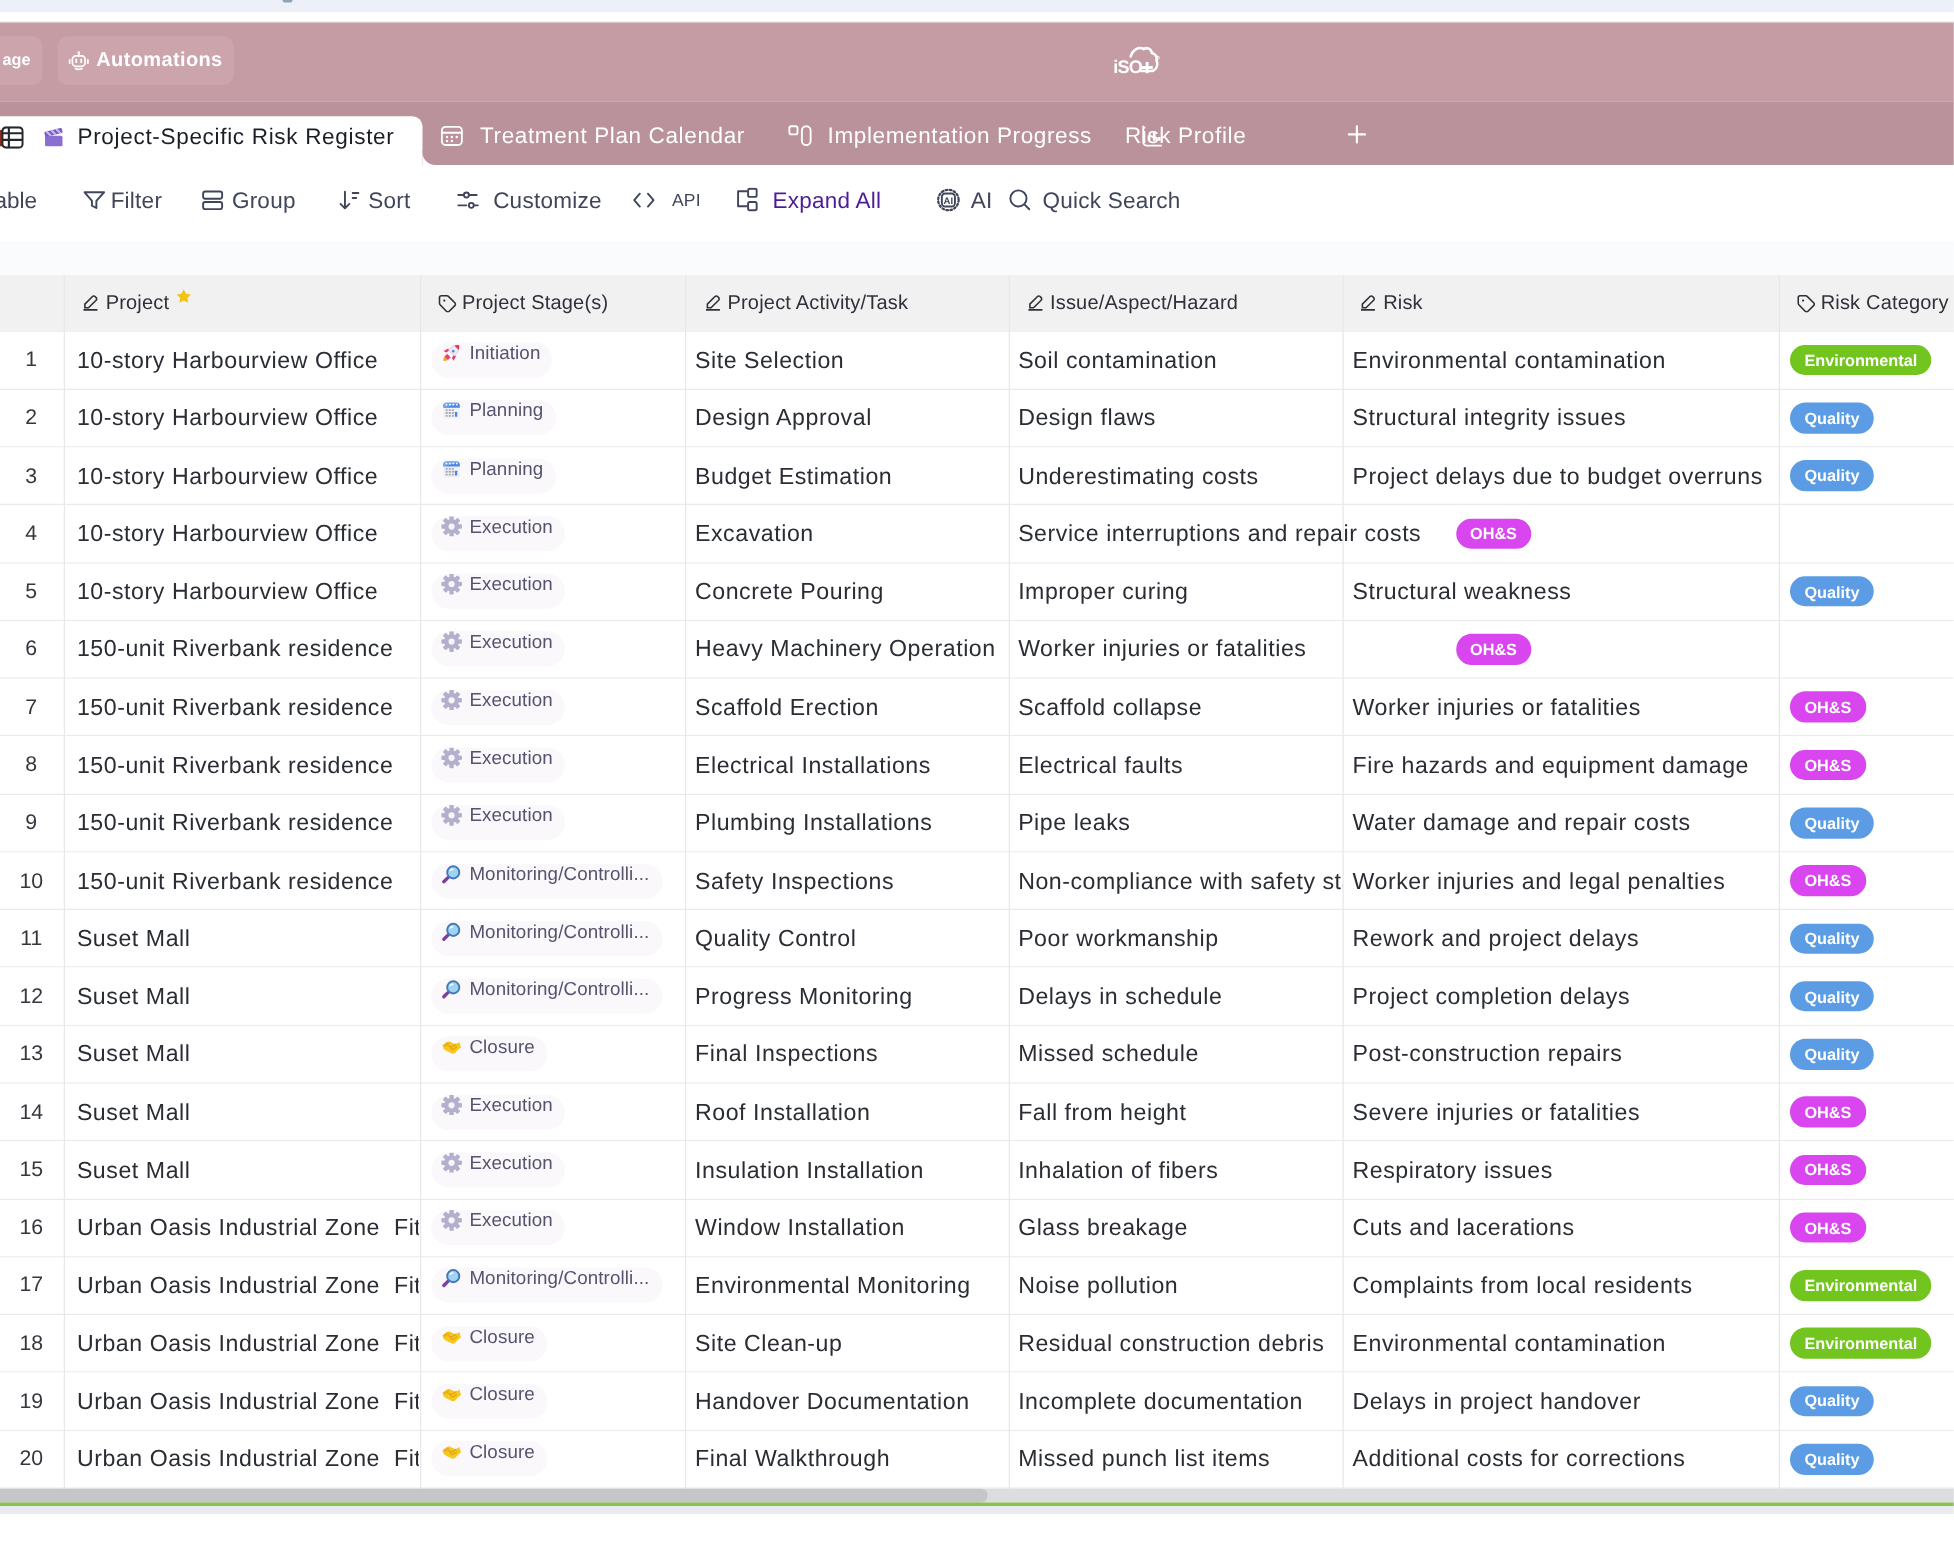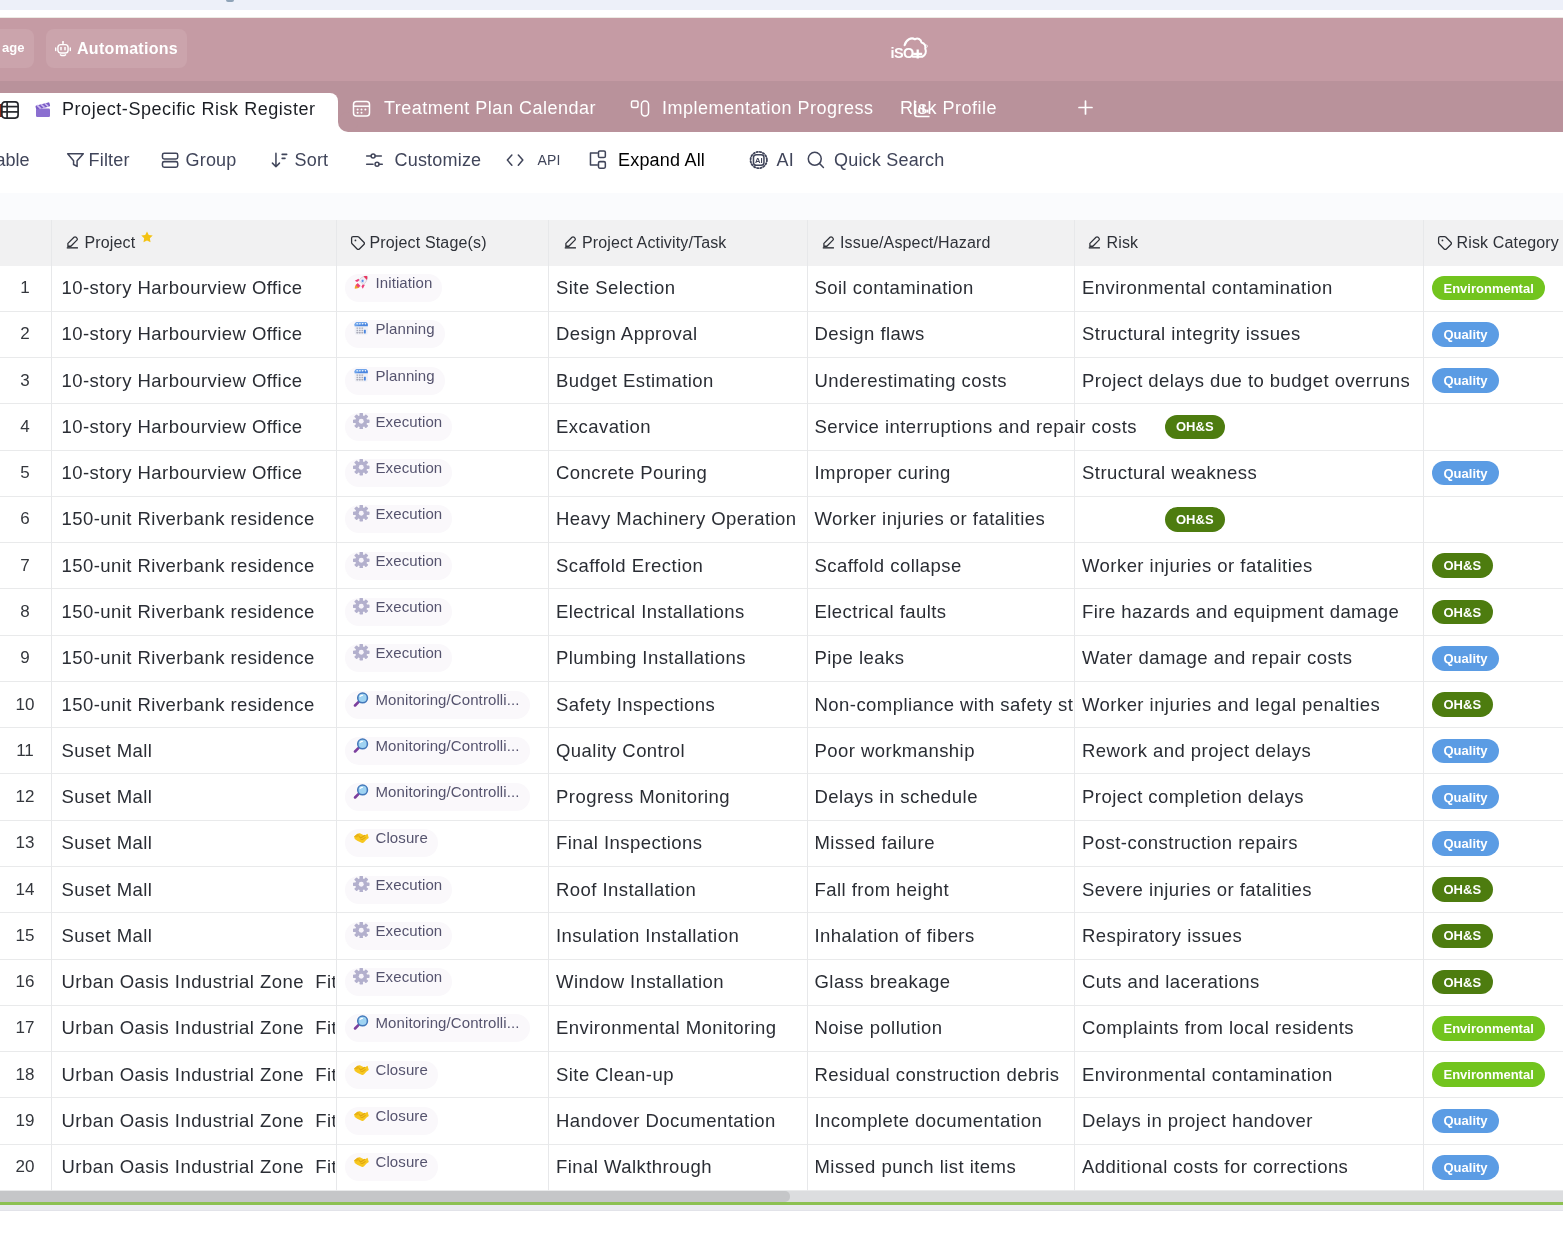--- a/index.html
+++ b/index.html
@@ -33,21 +33,21 @@
 .c5{width:349px;padding-left:8.5px;}
 .c6{width:139.5px;padding-left:9.5px;}
 .spill{display:inline-flex;height:28px;border-radius:14px;background:#faf8fb;
   padding:0 10px 0 8.5px;}
 .semo{width:16.5px;height:16.5px;margin-right:6px;flex:none;}
 .stxt{font-size:15px;letter-spacing:0.1px;color:#55536e;}
 .rpill{display:inline-flex;align-items:center;height:24.5px;border-radius:12.5px;color:#fff;
   font-size:13px;font-weight:700;letter-spacing:0;padding:0 11.5px;}
 .env{background:#72c41e;}
 .q{background:#5b9ce4;}
-.ohs{background:#4d7c0f;}
+.ohs{background:#d946ef;}
 </style></head>
 <body>
 <div class="abs strip1"></div>
 <div class="abs strip2"></div>
 <div class="abs blob"></div>
 <div class="abs topbar" style="background:#c59ba4;"></div>
 <div class="abs pillbtn" style="left:-30px;width:64px;"></div>
 <div class="abs" style="left:2px;top:38px;color:#fff;font-weight:700;font-size:13px;line-height:20px;">age</div>
 <div class="abs pillbtn" style="left:46px;width:141px;"></div>
 <svg class="abs" style="left:54px;top:39px;" width="18" height="19" viewBox="0 0 18 19" fill="none" stroke="#fff" stroke-width="1.4" stroke-linecap="round">
@@ -138,21 +138,21 @@
 <div class="abs" style="left:394.5px;top:148px;font-size:18px;letter-spacing:0.2px;color:#40455a;line-height:24px;">Customize</div>
 <svg class="abs" style="left:504.5px;top:150px;" width="20" height="20" viewBox="0 0 21 21" fill="none" stroke="#40455a" stroke-width="1.6" stroke-linecap="round" stroke-linejoin="round">
     <path d="M7.2 5.2 2.5 10.6l4.7 5.4M14 5.2l4.7 5.4-4.7 5.4"></path>
   </svg>
 <div class="abs" style="left:537.5px;top:148px;font-size:14px;letter-spacing:0.2px;color:#40455a;line-height:24px;">API</div>
 <svg class="abs" style="left:587.5px;top:150px;" width="20" height="20" viewBox="0 0 21 21" fill="none" stroke="#40455a" stroke-width="1.6" stroke-linecap="round" stroke-linejoin="round">
     <path d="M2.6 3.2h7.2M2.6 3.2v12.5h7.2"></path>
     <rect x="11" y="1" width="7.2" height="6.9" rx="1.4"></rect>
     <rect x="11" y="12.2" width="7.2" height="6.9" rx="1.4"></rect>
   </svg>
-<div class="abs" style="left:618px;top:148px;font-size:18px;letter-spacing:0.2px;color:#000000;line-height:24px;">Expand All</div>
+<div class="abs" style="left:618px;top:148px;font-size:18px;letter-spacing:0.2px;color:#4c1d95;line-height:24px;">Expand All</div>
 <svg class="abs" style="left:748.5px;top:150px;" width="20" height="20" viewBox="0 0 21 21" fill="none" stroke="#40455a" stroke-width="1.6" stroke-linecap="round" stroke-linejoin="round">
     <circle cx="10.2" cy="10.5" r="8.6" stroke-dasharray="1.4 2.05" stroke-width="1.9"></circle>
     <rect x="4.7" y="5" width="11" height="11" rx="3"></rect>
     <text x="10.2" y="13.6" font-size="8" font-weight="700" text-anchor="middle" fill="#40455a" stroke="none" font-family="Liberation Sans,sans-serif">AI</text>
   </svg>
 <div class="abs" style="left:776.5px;top:148px;font-size:18px;letter-spacing:0.2px;color:#40455a;line-height:24px;">AI</div>
 <svg class="abs" style="left:806px;top:150px;" width="20" height="20" viewBox="0 0 21 21" fill="none" stroke="#40455a" stroke-width="1.6" stroke-linecap="round" stroke-linejoin="round">
     <circle cx="9.2" cy="9.2" r="6.8"></circle>
     <line x1="14.2" y1="14.2" x2="18.3" y2="18.3"></line>
   </svg>
@@ -482,21 +482,21 @@
       <span class="spill">
         <svg class="semo" viewBox="0 0 16 16">
           <path d="M1 7.2 4.4 4.6c.8-.6 1.9-.7 2.8-.2l2.9 1.5c.6.3 1.4.3 2-.1l2-1.3 1.2 4.2-2.1 1.6-2.5 2.6c-.6.6-1.6.8-2.4.4L4.1 11.5 1.7 9.6z" fill="#f7c71f"></path>
           <path d="M5.9 7.4c.8.9 2.2 1.1 3.2.4l2.3-1.6M7.4 9.5c.8.7 1.9.8 2.7.1l1.7-1.3" stroke="#dda410" stroke-width="1" fill="none" stroke-linecap="round"></path>
           <path d="M1 7.2 4.4 4.6l2.3 1.2L3.6 8.3z" fill="#e8b217"></path>
         </svg>
         <span class="stxt">Closure</span>
       </span>
     </div>
 <div class="c c3">Final Inspections</div>
-<div class="c c4">Missed failure</div>
+<div class="c c4">Missed schedule</div>
 <div class="c c5">Post-construction repairs</div>
 <div class="c c6">
       <span class="rpill q">Quality</span>
     </div>
 </div>
 <div class="abs row" style="top:867.01px;">
 <div class="c c0">14</div>
 <div class="c c1">Suset Mall</div>
 <div class="c c2">
       <span class="spill">

